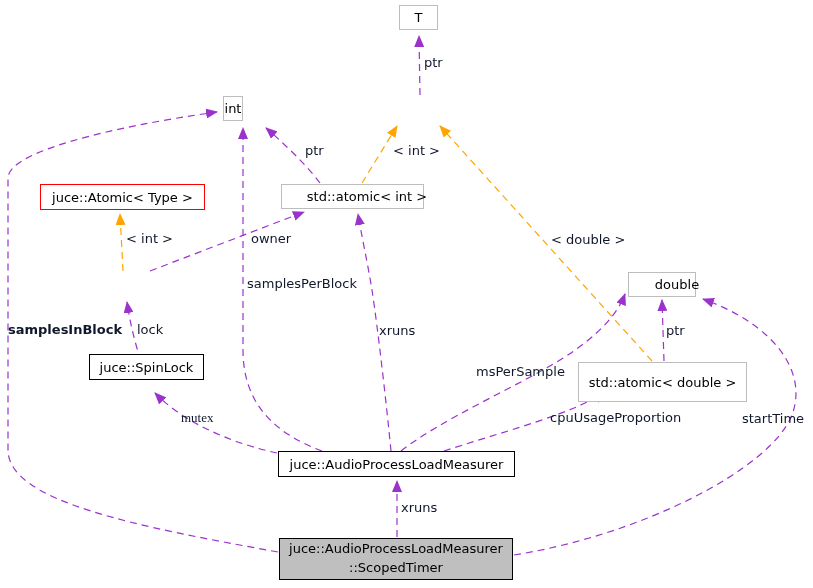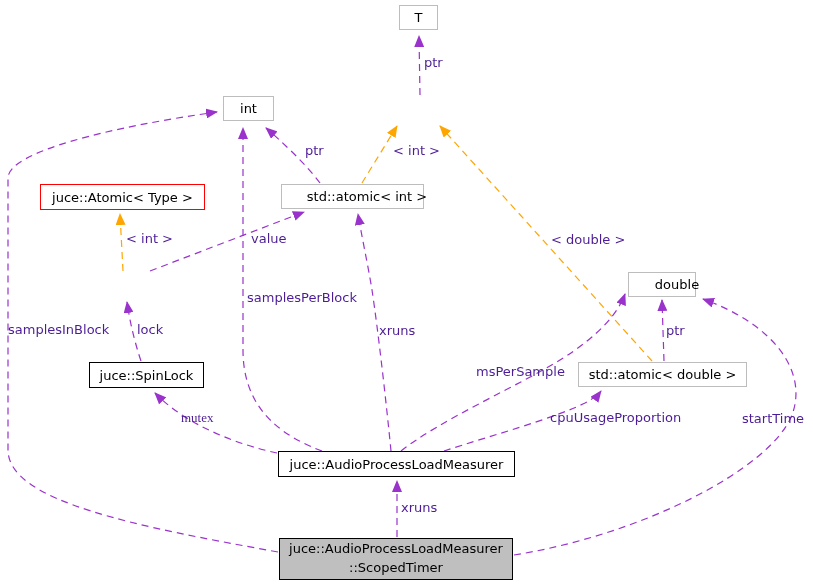--- a/index.html
+++ b/index.html
@@ -13,21 +13,21 @@
   .edge.orange { stroke:#ffa500; }
   .node {
     position:absolute; box-sizing:border-box; background:#ffffff;
     border:1px solid #bdbdbd; color:#000; font-size:13px; white-space:nowrap;
     display:flex; align-items:center; justify-content:center; text-align:center;
   }
   .node.doc   { border:1.5px solid #000000; }
   .node.red   { border:1.5px solid #ff0000; }
   .node.focus { border:1.5px solid #000000; background:#bfbfbf; flex-direction:column; line-height:1.45; }
   .elabel {
-    position:absolute; font-size:13px; color:#4c1d95; white-space:nowrap; line-height:1;
+    position:absolute; font-size:13px; color:#0f172a; white-space:nowrap; line-height:1;
   }
 </style>
 </head>
 <body>
 
 <div id="canvas">
 
   <svg id="edge-layer" width="813" height="588" viewBox="0 0 813 588" xmlns="http://www.w3.org/2000/svg">
     <defs>
       <marker id="arrow-purple" markerUnits="userSpaceOnUse" markerWidth="12" markerHeight="10" refX="11" refY="5" orient="auto">
@@ -52,50 +52,50 @@
     <path class="edge purple" d="M 401,451 C 440,420 520,385 560,360 C 600,335 618,313 625,294" marker-end="url(#arrow-purple)"></path>
     <path class="edge purple" d="M 444,451 C 490,436 555,418 585,403 C 594,398 598,395 601,391" marker-end="url(#arrow-purple)"></path>
     <path class="edge purple" d="M 664,361 L 662,300" marker-end="url(#arrow-purple)"></path>
     <path class="edge purple" d="M 397,537 L 397,481" marker-end="url(#arrow-purple)"></path>
     <path class="edge purple" d="M 514,555 C 640,535 770,470 792,415 C 808,372 775,325 703,299" marker-end="url(#arrow-purple)"></path>
   </svg>
 
   <div class="node" style="left:399px; top:5px; width:39px; height:25px;">T</div>
 
 
-  <div class="node" style="left:223px; top:96px; width:51px; height:25px;">int</div>
+  <div class="node" style="left:223px; top:96px; width:20px; height:25px;">int</div>
 
   <div class="node red" style="left:40px; top:184px; width:165px; height:26px;">juce::Atomic&lt; Type &gt;</div>
 
   <div class="node" style="left:281px; top:184px; width:143px; height:25px;padding-left:29px;">std::atomic&lt; int &gt;</div>
 
 
   <div class="node" style="left:628px; top:272px; width:68px; height:25px;padding-left:30px;">double</div>
 
-  <div class="node doc" style="left:89px; top:362px; width:115px; height:26px;">juce::SpinLock</div>
+  <div class="node doc" style="left:89px; top:354px; width:115px; height:26px;">juce::SpinLock</div>
 
-  <div class="node" style="left:578px; top:362px; width:169px; height:25px;">std::atomic&lt; double &gt;</div>
+  <div class="node" style="left:578px; top:362px; width:169px; height:40px;">std::atomic&lt; double &gt;</div>
 
   <div class="node doc" style="left:278px; top:451px; width:237px; height:26px;">juce::AudioProcessLoadMeasurer</div>
 
   <div class="node focus" style="left:279px; top:538px; width:234px; height:42px;">
     <span>juce::AudioProcessLoadMeasurer</span>
     <span>::ScopedTimer</span>
   </div>
 
   <div class="elabel" style="left:424px; top:56px;">ptr</div>
   <div class="elabel" style="left:305px; top:144px;">ptr</div>
   <div class="elabel" style="left:393px; top:144px;">&lt; int &gt;</div>
   <div class="elabel" style="left:551px; top:233px;">&lt; double &gt;</div>
-  <div class="elabel" style="left:251px; top:232px;">value</div>
+  <div class="elabel" style="left:251px; top:232px;">owner</div>
   <div class="elabel" style="left:126px; top:232px;">&lt; int &gt;</div>
   <div class="elabel" style="left:137px; top:323px;">lock</div>
-  <div class="elabel" style="left:8px; top:323px;">samplesInBlock</div>
+  <div class="elabel" style="left:8px; top:323px;font-weight:bold;">samplesInBlock</div>
   <div class="elabel" style="left:181px; top:411px;font-family:Liberation Serif, serif;">mutex</div>
-  <div class="elabel" style="left:247px; top:291px;text-align:center;">samplesPerBlock</div>
+  <div class="elabel" style="left:247px; top:277px;text-align:center;">samplesPerBlock</div>
   <div class="elabel" style="left:379px; top:324px;">xruns</div>
   <div class="elabel" style="left:476px; top:365px;">msPerSample</div>
   <div class="elabel" style="left:550px; top:411px;">cpuUsageProportion</div>
   <div class="elabel" style="left:666px; top:324px;">ptr</div>
   <div class="elabel" style="left:401px; top:501px;">xruns</div>
   <div class="elabel" style="left:742px; top:412px;">startTime</div>
 
 </div>
 
 </body></html>

